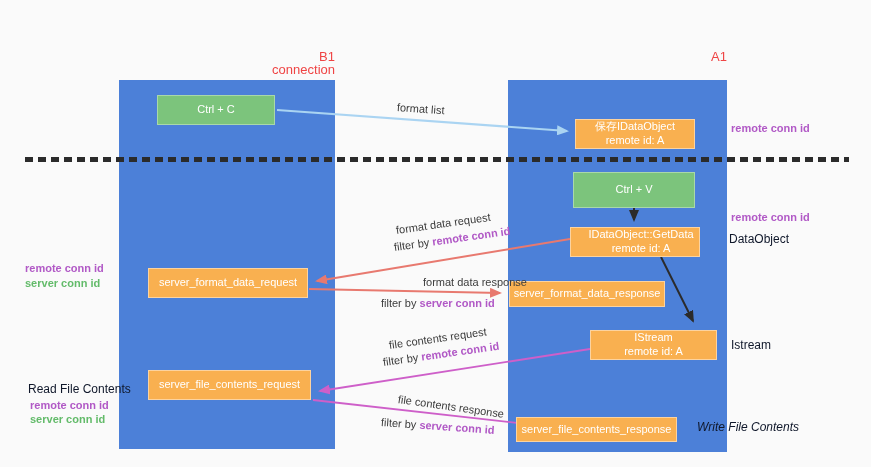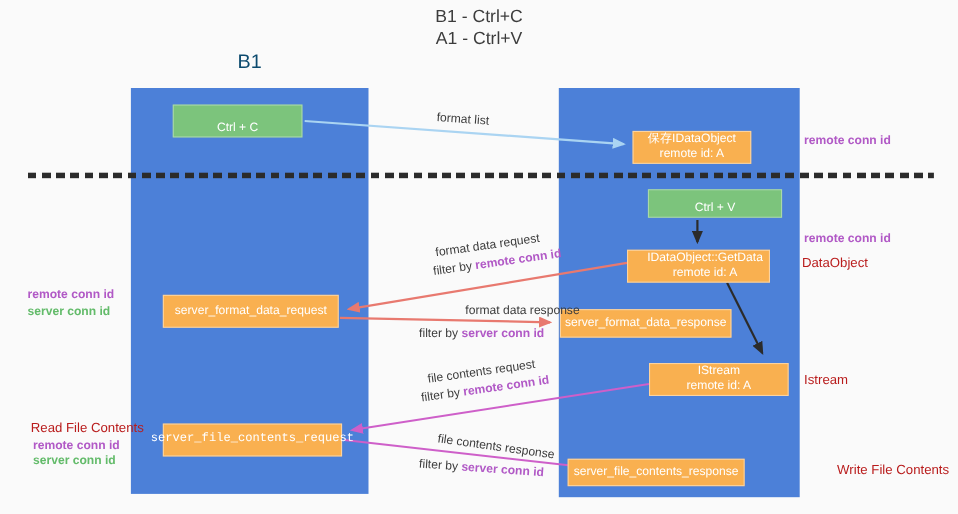--- a/index.html
+++ b/index.html
@@ -5,68 +5,66 @@
   html,body{margin:0;padding:0;background:#fafafa;}
   .canvas{
     position:relative;width:871px;height:467px;background:#fafafa;
     font-family:"Liberation Sans",sans-serif;overflow:hidden;
   }
   .title{position:absolute;left:0;top:6px;width:871px;text-align:center;
     font-size:16px;line-height:20px;color:#3c3c3c;}
   .col{position:absolute;background:#4c80d8;}
   .col-left{left:119px;top:80px;width:216px;height:369px;}
   .col-right{left:508px;top:80px;width:219px;height:372px;}
-  .col-header{position:absolute;text-align:center;color:#0c4a6e;font-size:18px;line-height:13px;}
+  .col-header{position:absolute;text-align:right;color:#ef4444;font-size:13px;line-height:13px;}
   .col-header-left{left:119px;top:50px;width:216px;}
   .col-header-right{left:508px;top:50px;width:219px;}
   .dashes{position:absolute;left:25px;top:157px;width:824px;height:5px;
     background:repeating-linear-gradient(90deg,#2b2b2b 0 8px,transparent 8px 13px);}
   .box{position:absolute;display:flex;flex-direction:column;align-items:center;justify-content:center;
     color:#fff;font-size:11px;line-height:1.25;text-align:center;box-sizing:border-box;white-space:nowrap;}
-  .green{background:#7cc47c;border:1px solid rgba(255,255,255,.35);justify-content:flex-end;}
+  .green{background:#7cc47c;border:1px solid rgba(255,255,255,.35);}
   .orange{background:#f9b050;border:1px solid rgba(255,255,255,.45);}
   .b-ctrl-c{left:157px;top:95px;width:118px;height:30px;}
-  .b-save{left:575px;top:119px;width:108px;height:30px;}
-  .b-ctrl-v{left:573px;top:172px;width:122px;height:26px;margin-left:16px;}
+  .b-save{left:575px;top:119px;width:120px;height:30px;}
+  .b-ctrl-v{left:573px;top:172px;width:122px;height:36px;}
   .b-getdata{left:570px;top:227px;width:130px;height:30px;padding-left:12px;}
   .b-sfdreq{left:148px;top:268px;width:160px;height:30px;}
   .b-sfdres{left:509px;top:281px;width:156px;height:26px;}
   .b-istream{left:590px;top:330px;width:127px;height:30px;}
-  .b-sfcreq{left:148px;top:385px;width:163px;height:30px;font-family:Liberation Mono, monospace;}
+  .b-sfcreq{left:148px;top:370px;width:163px;height:30px;}
   .b-sfcres{left:516px;top:417px;width:161px;height:25px;}
   .lbl{position:absolute;font-size:11px;white-space:nowrap;}
   .purple{color:#b159c6;font-weight:bold;}
   .greenlbl{color:#63bb6a;font-weight:bold;}
-  .dark{color:#b91c1c;font-size:12px;}
+  .dark{color:#0f172a;font-size:12px;}
   .alab{position:absolute;font-size:11px;color:#3c3c3c;white-space:nowrap;transform-origin:left center;}
   .l-format-list{left:397px;top:101px;transform:rotate(4deg);}
   .l-fdreq{left:396px;top:224px;transform:rotate(-8deg);}
   .l-fbr1{left:394px;top:241px;transform:rotate(-8deg);}
   .l-fdres{left:389px;top:276px;margin-left:34px;}
   .l-fbs1{left:381px;top:297px;}
   .l-fcreq{left:389px;top:339px;transform:rotate(-8deg);}
   .l-fbr2{left:383px;top:356px;transform:rotate(-8deg);}
   .l-fcres{left:398px;top:393px;transform:rotate(8deg);}
   .l-fbs2{left:381px;top:416px;transform:rotate(4deg);}
   svg.arrows{position:absolute;left:0;top:0;pointer-events:none;}
 </style>
 </head>
 <body>
 
 <div class="canvas">
 
-  <div class="title">
-    <div>B1 - Ctrl+C</div>
-    <div>A1 - Ctrl+V</div>
-  </div>
 
   <div class="col-header col-header-left">
     <div>B1</div>
+    <div>connection</div>
   </div>
   <div class="col-header col-header-right">
+    <div>A1</div>
   </div>
 
   <div class="col col-left"></div>
   <div class="col col-right"></div>
 
   <div class="dashes"></div>
 
   <svg class="arrows" width="871" height="467" viewBox="0 0 871 467">
     <defs>
       <marker id="mblue" markerUnits="userSpaceOnUse" markerWidth="12" markerHeight="10" refX="10" refY="5" orient="auto">
@@ -129,21 +127,21 @@
   <div class="alab l-fbs1"><span>filter by </span><span class="purple">server conn id</span></div>
   <div class="alab l-fcreq">file contents request</div>
   <div class="alab l-fbr2"><span>filter by </span><span class="purple">remote conn id</span></div>
   <div class="alab l-fcres">file contents response</div>
   <div class="alab l-fbs2"><span>filter by </span><span class="purple">server conn id</span></div>
 
   <div class="lbl purple" style="left:731px;top:122px;">remote conn id</div>
   <div class="lbl purple" style="left:731px;top:211px;">remote conn id</div>
   <div class="lbl dark" style="left:729px;top:232px;">DataObject</div>
   <div class="lbl dark" style="left:731px;top:338px;">Istream</div>
-  <div class="lbl dark" style="left:761px;top:420px;">Write File Contents</div>
+  <div class="lbl dark" style="left:697px;top:420px;font-style:italic;">Write File Contents</div>
 
   <div class="lbl purple" style="left:25px;top:262px;">remote conn id</div>
   <div class="lbl greenlbl" style="left:25px;top:277px;">server conn id</div>
   <div class="lbl dark" style="left:28px;top:382px;">Read File Contents</div>
   <div class="lbl purple" style="left:30px;top:399px;">remote conn id</div>
   <div class="lbl greenlbl" style="left:30px;top:413px;">server conn id</div>
 
 </div>
 
 </body></html>

